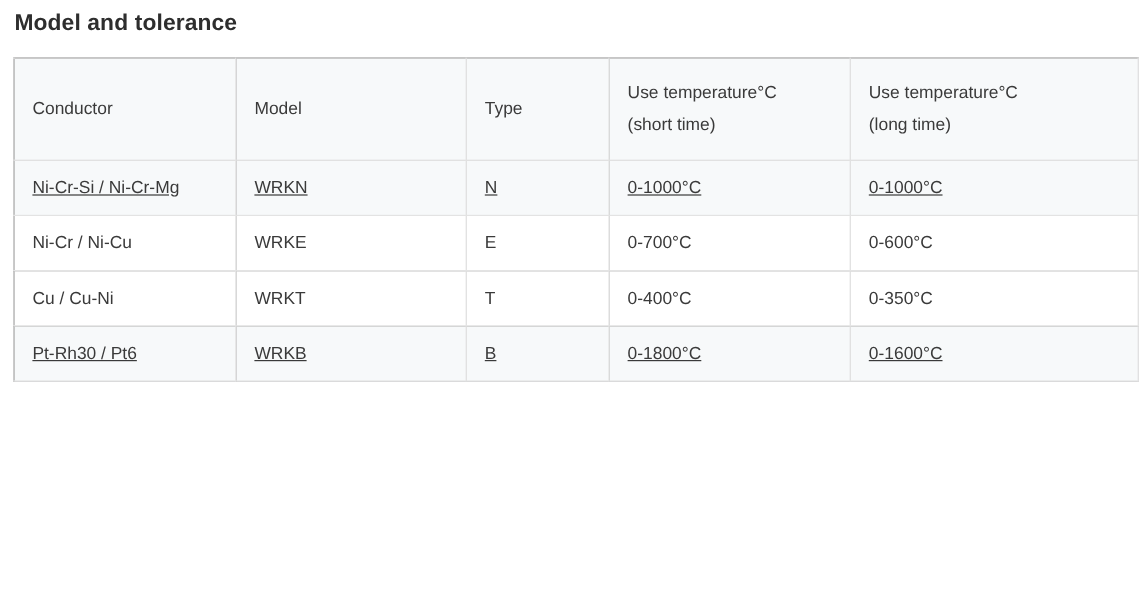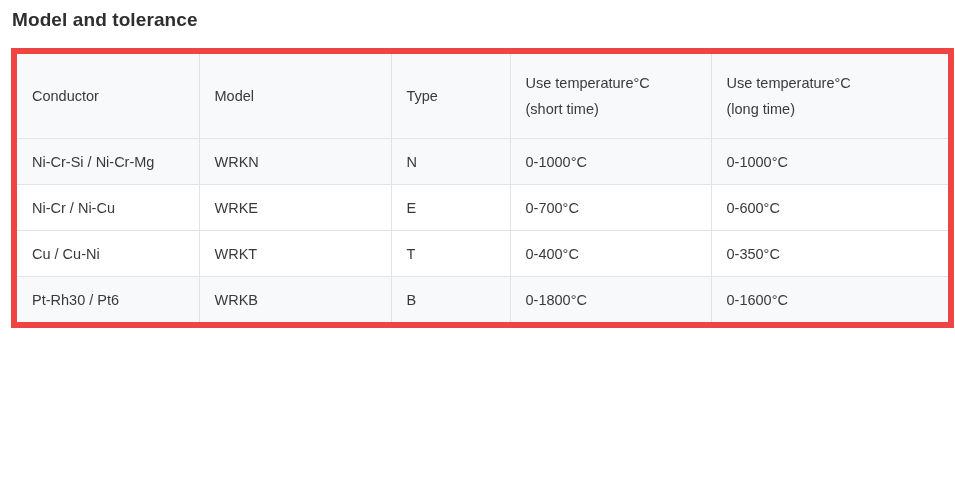--- a/index.html
+++ b/index.html
@@ -39,21 +39,21 @@
     position: absolute;
     left: 11px;
     top: 48px;
     width: 937px;
   }
 
   table.spec-table {
     border-collapse: collapse;
     table-layout: fixed;
     width: 937px;
-    border: 6px solid #ef4444;
+    border: 1px solid #ef4444;
     background: #404040;
   }
 
   table.spec-table col.c-conductor { width: 185px; }
   table.spec-table col.c-model     { width: 192px; }
   table.spec-table col.c-type      { width: 119px; }
   table.spec-table col.c-short     { width: 201px; }
   table.spec-table col.c-long      { width: 240px; }
 
   table.spec-table th,
@@ -81,20 +81,21 @@
     white-space: nowrap;
   }
 
   table.spec-table tbody td {
     height: 45px;
     white-space: nowrap;
   }
 
   table.spec-table tbody tr.row-shaded td {
     background: #f7f9fa;
+    text-decoration: underline;
   }
   table.spec-table tbody tr.row-plain td {
     background: #ffffff;
   }
 </style>
 </head>
 <body>
 
 <div class="page">
 

